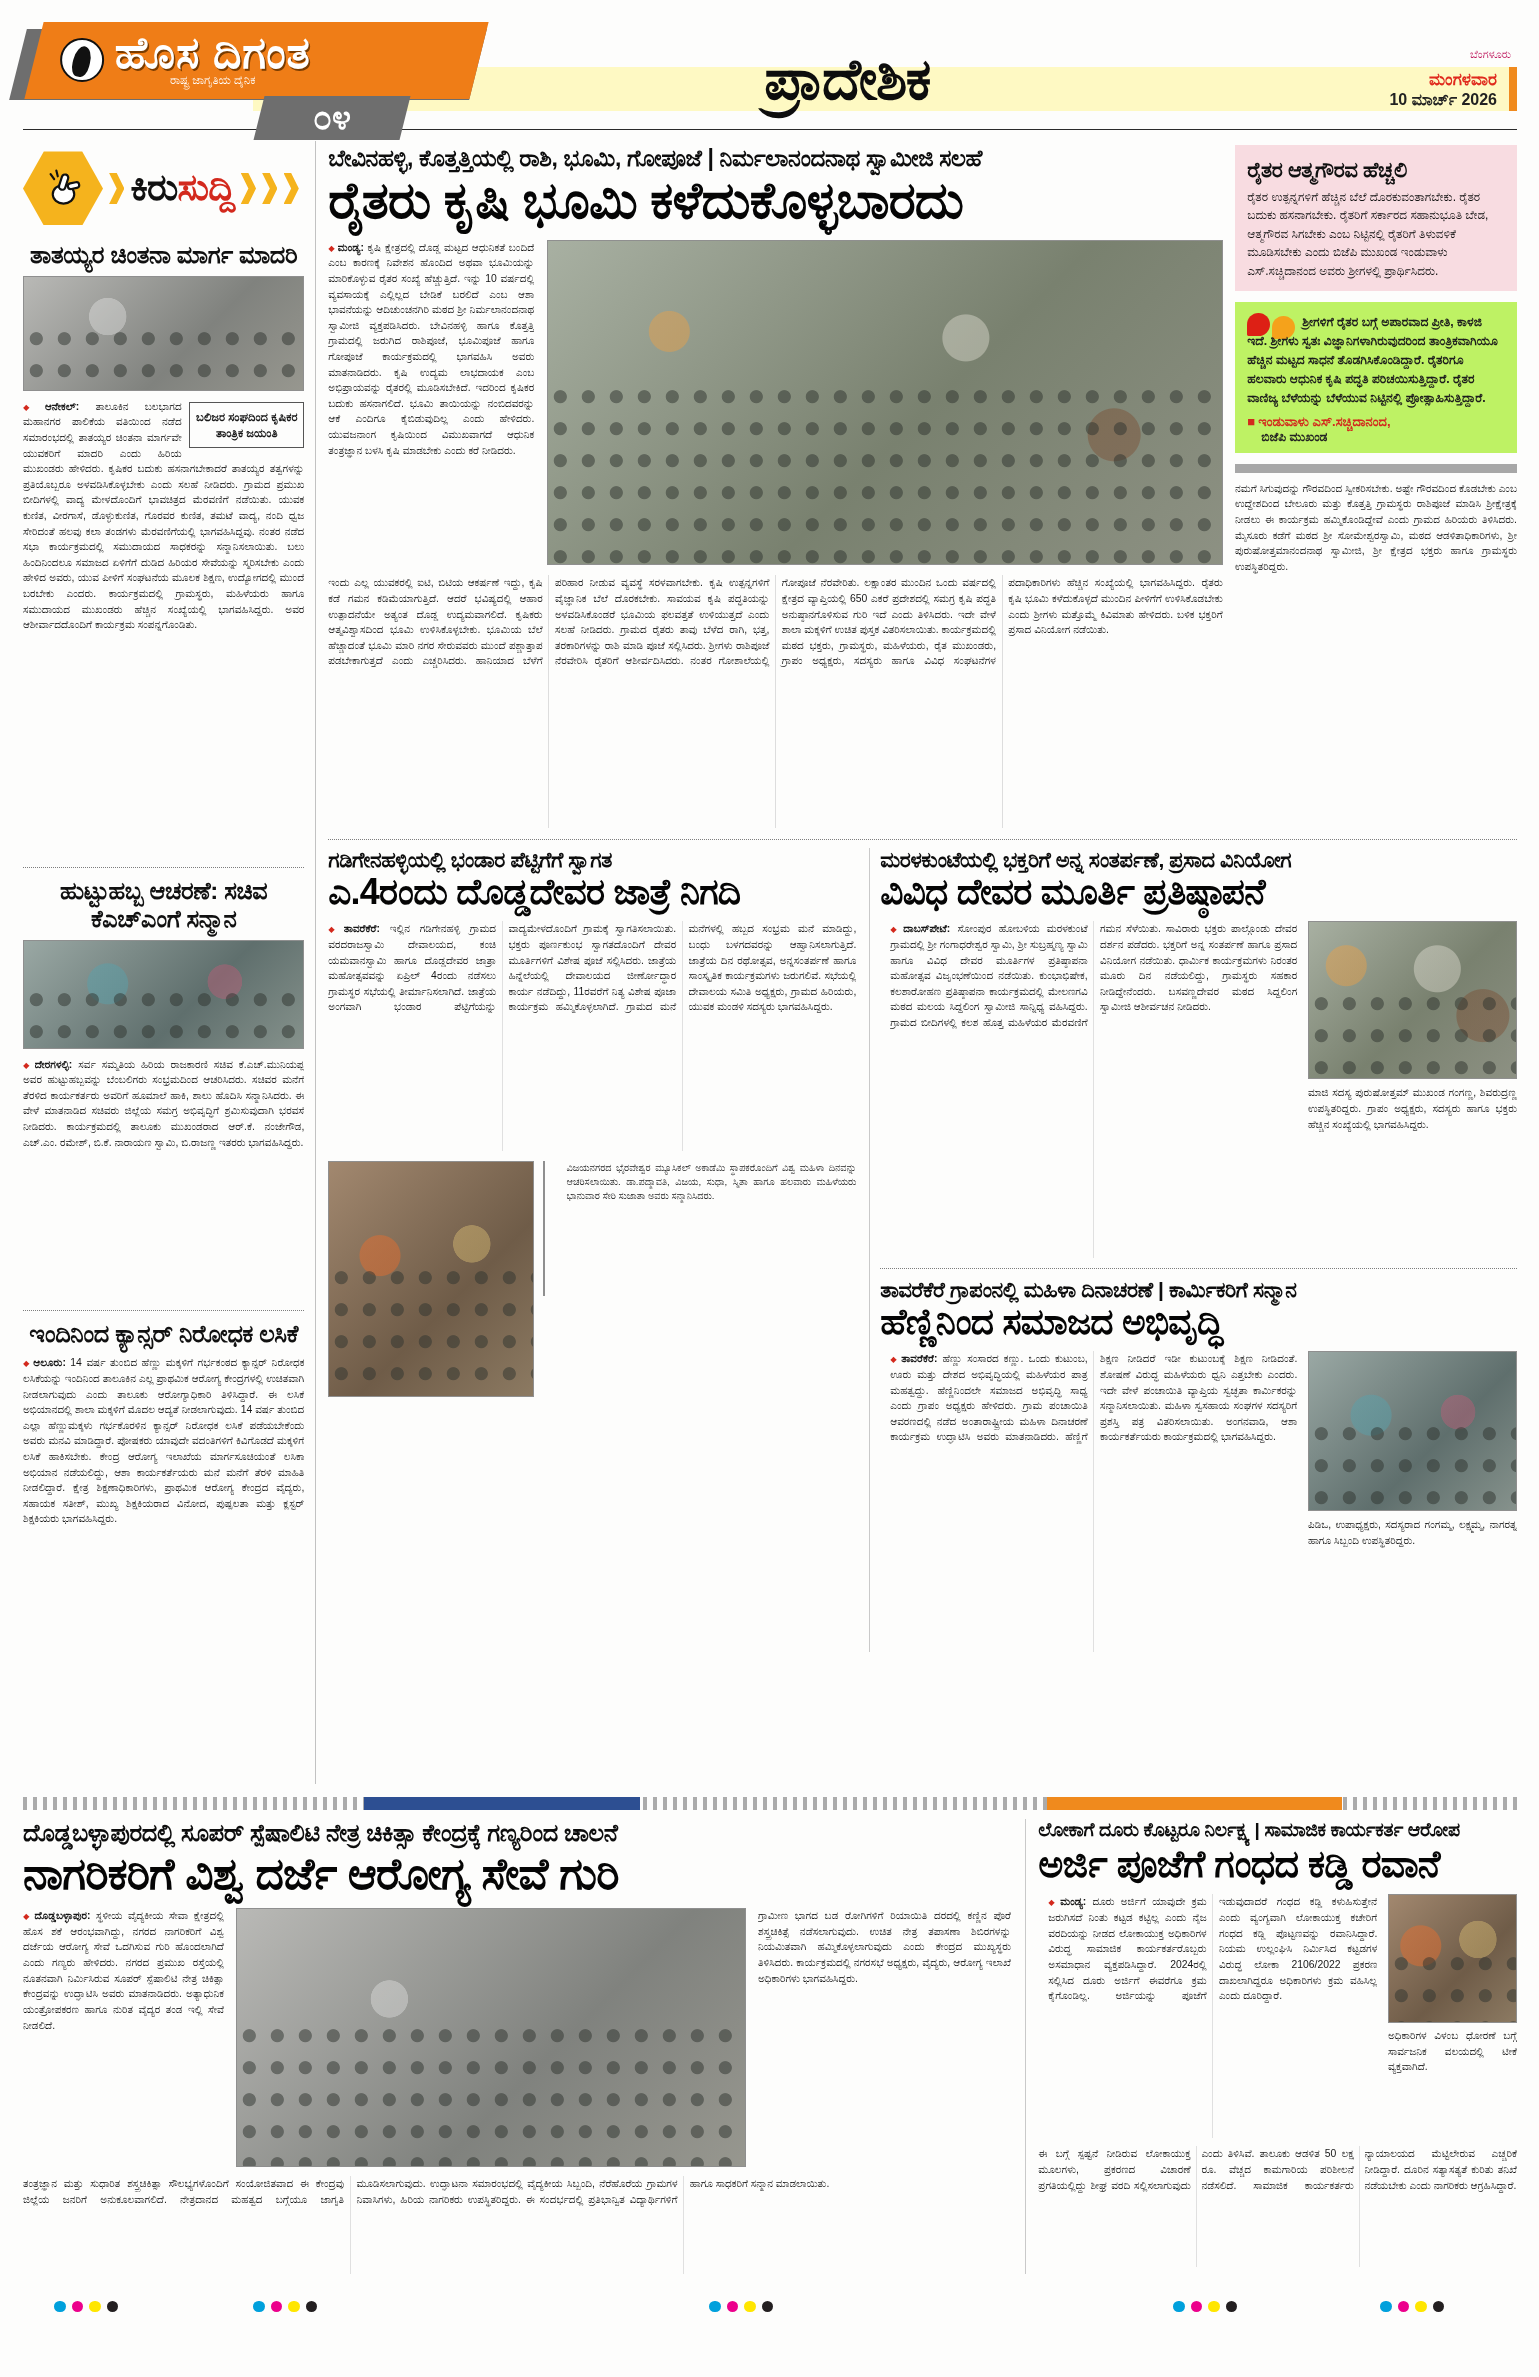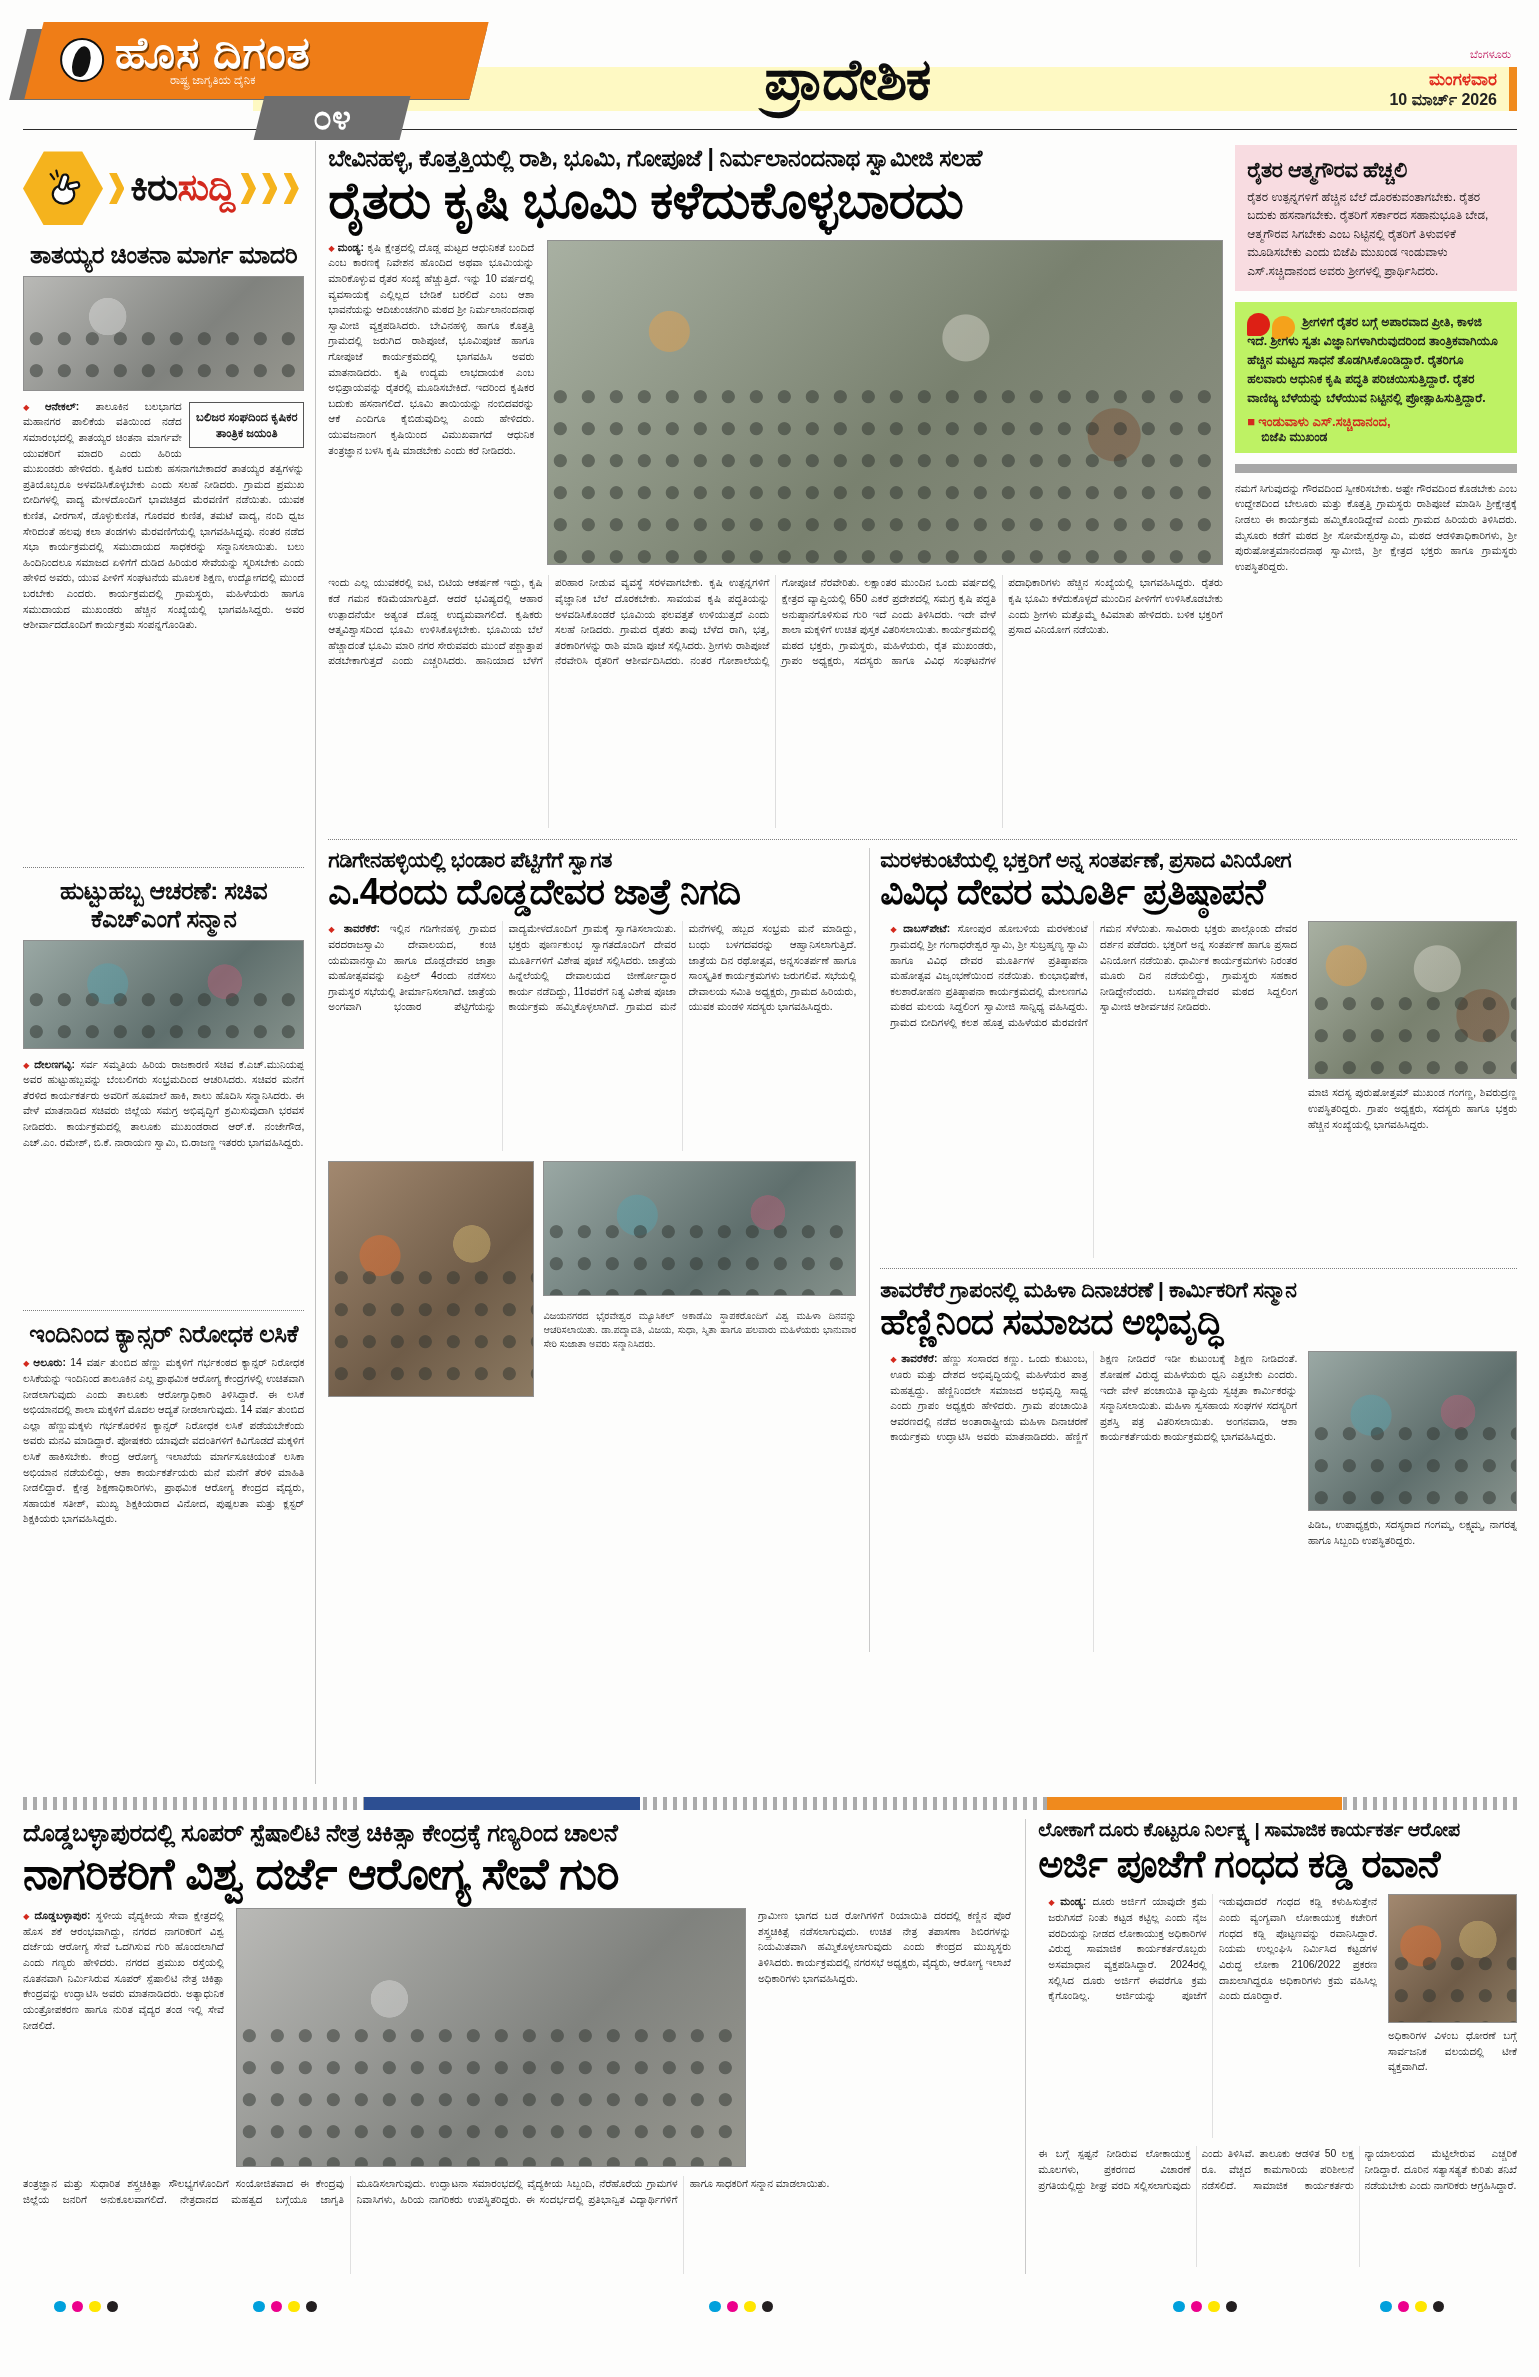--- a/index.html
+++ b/index.html
@@ -117,21 +117,21 @@
   
   .middle-band { display:flex; gap:12.3px; border-top:1.2px dotted #7d7d7d; margin-top:10.7px; padding-top:7.7px; }
   .band-left { width:528px; flex-shrink:0; }
   .mid-kicker { font-size:21px; text-align:left; margin-bottom:1.5px; letter-spacing:-0.4px; }
   .mid-head { font-size:36px; line-height:1.08; margin:1.5px 0 9.2px 0; }
   .cols3 { column-count:3; column-gap:12.3px; column-rule:0.8px solid #e0e0e0; }
   .cols2 { column-count:2; column-gap:12.3px; column-rule:0.8px solid #e0e0e0;margin-left:10px; }
   .ja-body { height:230px; }
   .photo-row { display:flex; gap:9.2px; margin-top:9.2px; }
   .ja-ph1 { width:206px; height:236px; flex-shrink:0; }
-  .ja-right { flex:1; display:flex; flex-direction:column; gap:13px; }
+  .ja-right { flex:1; display:flex; flex-direction:row; gap:21px; }
   .ja-ph2 { height:135px; }
   .band-right { flex:1; min-width:0; border-left:0.8px solid #c9c9c9; padding-left:10.7px; }
   .art-row { display:flex; gap:10.7px; }
   .art-cols { flex:1; min-width:0; }
   .art-side { width:209px; flex-shrink:0; }
   .mu-body { height:337px; }
   .mu-ph { height:158px; margin-bottom:6.1px; }
   .mu-side-txt { height:173px; }
   .ma-body { height:301px; }
   .ma-ph { height:160px; margin-bottom:6.1px; }
@@ -236,21 +236,21 @@
           <span>ತಾಲೂಕಿನ ಬಲಭಾಗದ ಮಹಾನಗರ ಪಾಲಿಕೆಯ ವತಿಯಿಂದ ನಡೆದ ಸಮಾರಂಭದಲ್ಲಿ ತಾತಯ್ಯರ ಚಿಂತನಾ ಮಾರ್ಗವೇ ಯುವಕರಿಗೆ ಮಾದರಿ ಎಂದು ಹಿರಿಯ ಮುಖಂಡರು ಹೇಳಿದರು. ಕೃಷಿಕರ ಬದುಕು ಹಸನಾಗಬೇಕಾದರೆ ತಾತಯ್ಯರ ತತ್ವಗಳನ್ನು ಪ್ರತಿಯೊಬ್ಬರೂ ಅಳವಡಿಸಿಕೊಳ್ಳಬೇಕು ಎಂದು ಸಲಹೆ ನೀಡಿದರು. ಗ್ರಾಮದ ಪ್ರಮುಖ ಬೀದಿಗಳಲ್ಲಿ ವಾದ್ಯ ಮೇಳದೊಂದಿಗೆ ಭಾವಚಿತ್ರದ ಮೆರವಣಿಗೆ ನಡೆಯಿತು. ಯುವಕ ಕುಣಿತ, ವೀರಗಾಸೆ, ಡೊಳ್ಳುಕುಣಿತ, ಗೊರವರ ಕುಣಿತ, ತಮಟೆ ವಾದ್ಯ, ನಂದಿ ಧ್ವಜ ಸೇರಿದಂತೆ ಹಲವು ಕಲಾ ತಂಡಗಳು ಮೆರವಣಿಗೆಯಲ್ಲಿ ಭಾಗವಹಿಸಿದ್ದವು. ನಂತರ ನಡೆದ ಸಭಾ ಕಾರ್ಯಕ್ರಮದಲ್ಲಿ ಸಮುದಾಯದ ಸಾಧಕರನ್ನು ಸನ್ಮಾನಿಸಲಾಯಿತು. ಬಲು ಹಿಂದಿನಿಂದಲೂ ಸಮಾಜದ ಏಳಿಗೆಗೆ ದುಡಿದ ಹಿರಿಯರ ಸೇವೆಯನ್ನು ಸ್ಮರಿಸಬೇಕು ಎಂದು ಹೇಳಿದ ಅವರು, ಯುವ ಪೀಳಿಗೆ ಸಂಘಟನೆಯ ಮೂಲಕ ಶಿಕ್ಷಣ, ಉದ್ಯೋಗದಲ್ಲಿ ಮುಂದೆ ಬರಬೇಕು ಎಂದರು. ಕಾರ್ಯಕ್ರಮದಲ್ಲಿ ಗ್ರಾಮಸ್ಥರು, ಮಹಿಳೆಯರು ಹಾಗೂ ಸಮುದಾಯದ ಮುಖಂಡರು ಹೆಚ್ಚಿನ ಸಂಖ್ಯೆಯಲ್ಲಿ ಭಾಗವಹಿಸಿದ್ದರು. ಅವರ ಆಶೀರ್ವಾದದೊಂದಿಗೆ ಕಾರ್ಯಕ್ರಮ ಸಂಪನ್ನಗೊಂಡಿತು.</span>
         </div>
       </div>
 
       <div class="dotrule"></div>
 
       <div>
         <h3 class="side-head">ಹುಟ್ಟುಹಬ್ಬ ಆಚರಣೆ: ಸಚಿವ ಕೆಎಚ್‌ಎಂಗೆ ಸನ್ಮಾನ</h3>
         <div class="photo teal side-photo" style="height:109px;"></div>
         <div class="body-txt clip" style="height:244px;">
-          <span class="diamond">◆</span><span class="dl">ದೇಲಣಗವ್ಳಿ:</span>
+          <span class="diamond">◆</span><span class="dl">ದೇರಗಳಲ್ಳಿ:</span>
           <span>ಸರ್ವ ಸಮ್ಮತಿಯ ಹಿರಿಯ ರಾಜಕಾರಣಿ ಸಚಿವ ಕೆ.ಎಚ್.ಮುನಿಯಪ್ಪ ಅವರ ಹುಟ್ಟುಹಬ್ಬವನ್ನು ಬೆಂಬಲಿಗರು ಸಂಭ್ರಮದಿಂದ ಆಚರಿಸಿದರು. ಸಚಿವರ ಮನೆಗೆ ತೆರಳಿದ ಕಾರ್ಯಕರ್ತರು ಅವರಿಗೆ ಹೂಮಾಲೆ ಹಾಕಿ, ಶಾಲು ಹೊದಿಸಿ ಸನ್ಮಾನಿಸಿದರು. ಈ ವೇಳೆ ಮಾತನಾಡಿದ ಸಚಿವರು ಜಿಲ್ಲೆಯ ಸಮಗ್ರ ಅಭಿವೃದ್ಧಿಗೆ ಶ್ರಮಿಸುವುದಾಗಿ ಭರವಸೆ ನೀಡಿದರು. ಕಾರ್ಯಕ್ರಮದಲ್ಲಿ ತಾಲೂಕು ಮುಖಂಡರಾದ ಆರ್.ಕೆ. ನಂಜೇಗೌಡ, ಎಚ್.ಎಂ. ರಮೇಶ್, ಬಿ.ಕೆ. ನಾರಾಯಣ ಸ್ವಾಮಿ, ಬಿ.ರಾಜಣ್ಣ ಇತರರು ಭಾಗವಹಿಸಿದ್ದರು.</span>
         </div>
       </div>
 
       <div class="dotrule"></div>
 
       <div>
         <h3 class="side-head">ಇಂದಿನಿಂದ ಕ್ಯಾನ್ಸರ್ ನಿರೋಧಕ ಲಸಿಕೆ</h3>
         <div class="body-txt clip" style="height:429px;">
           <span class="diamond">◆</span><span class="dl">ಆಲೂರು:</span>

